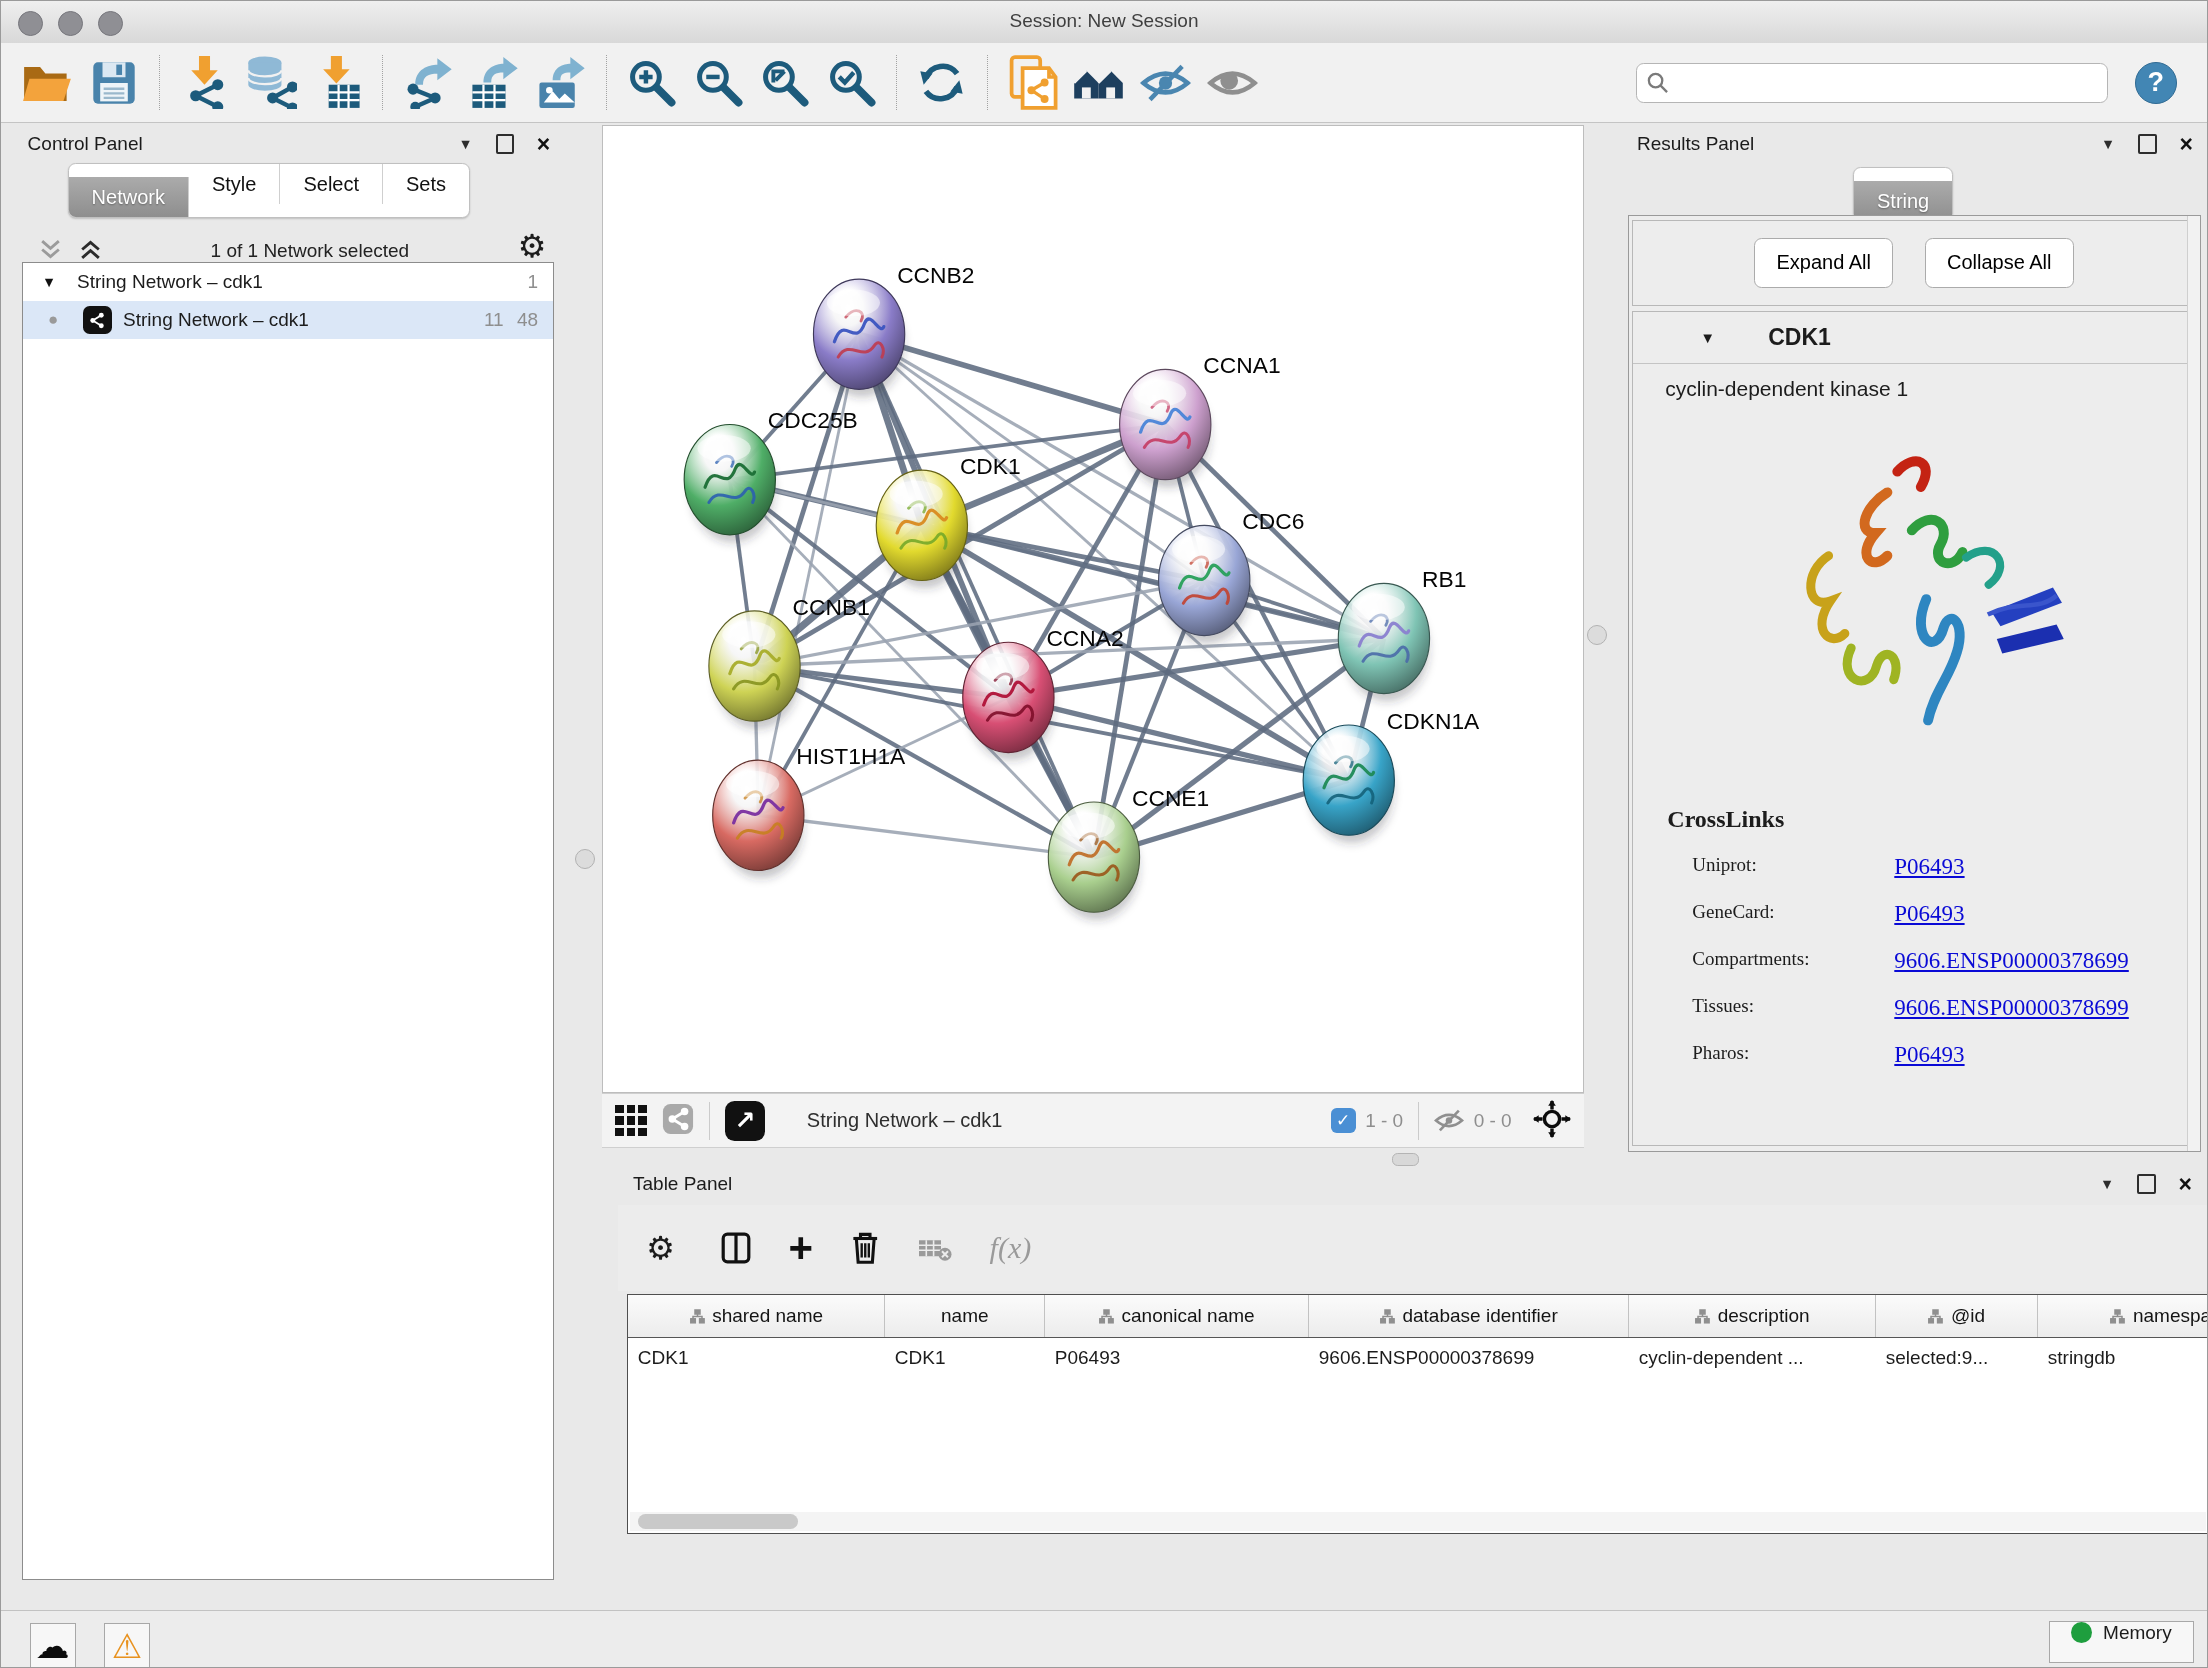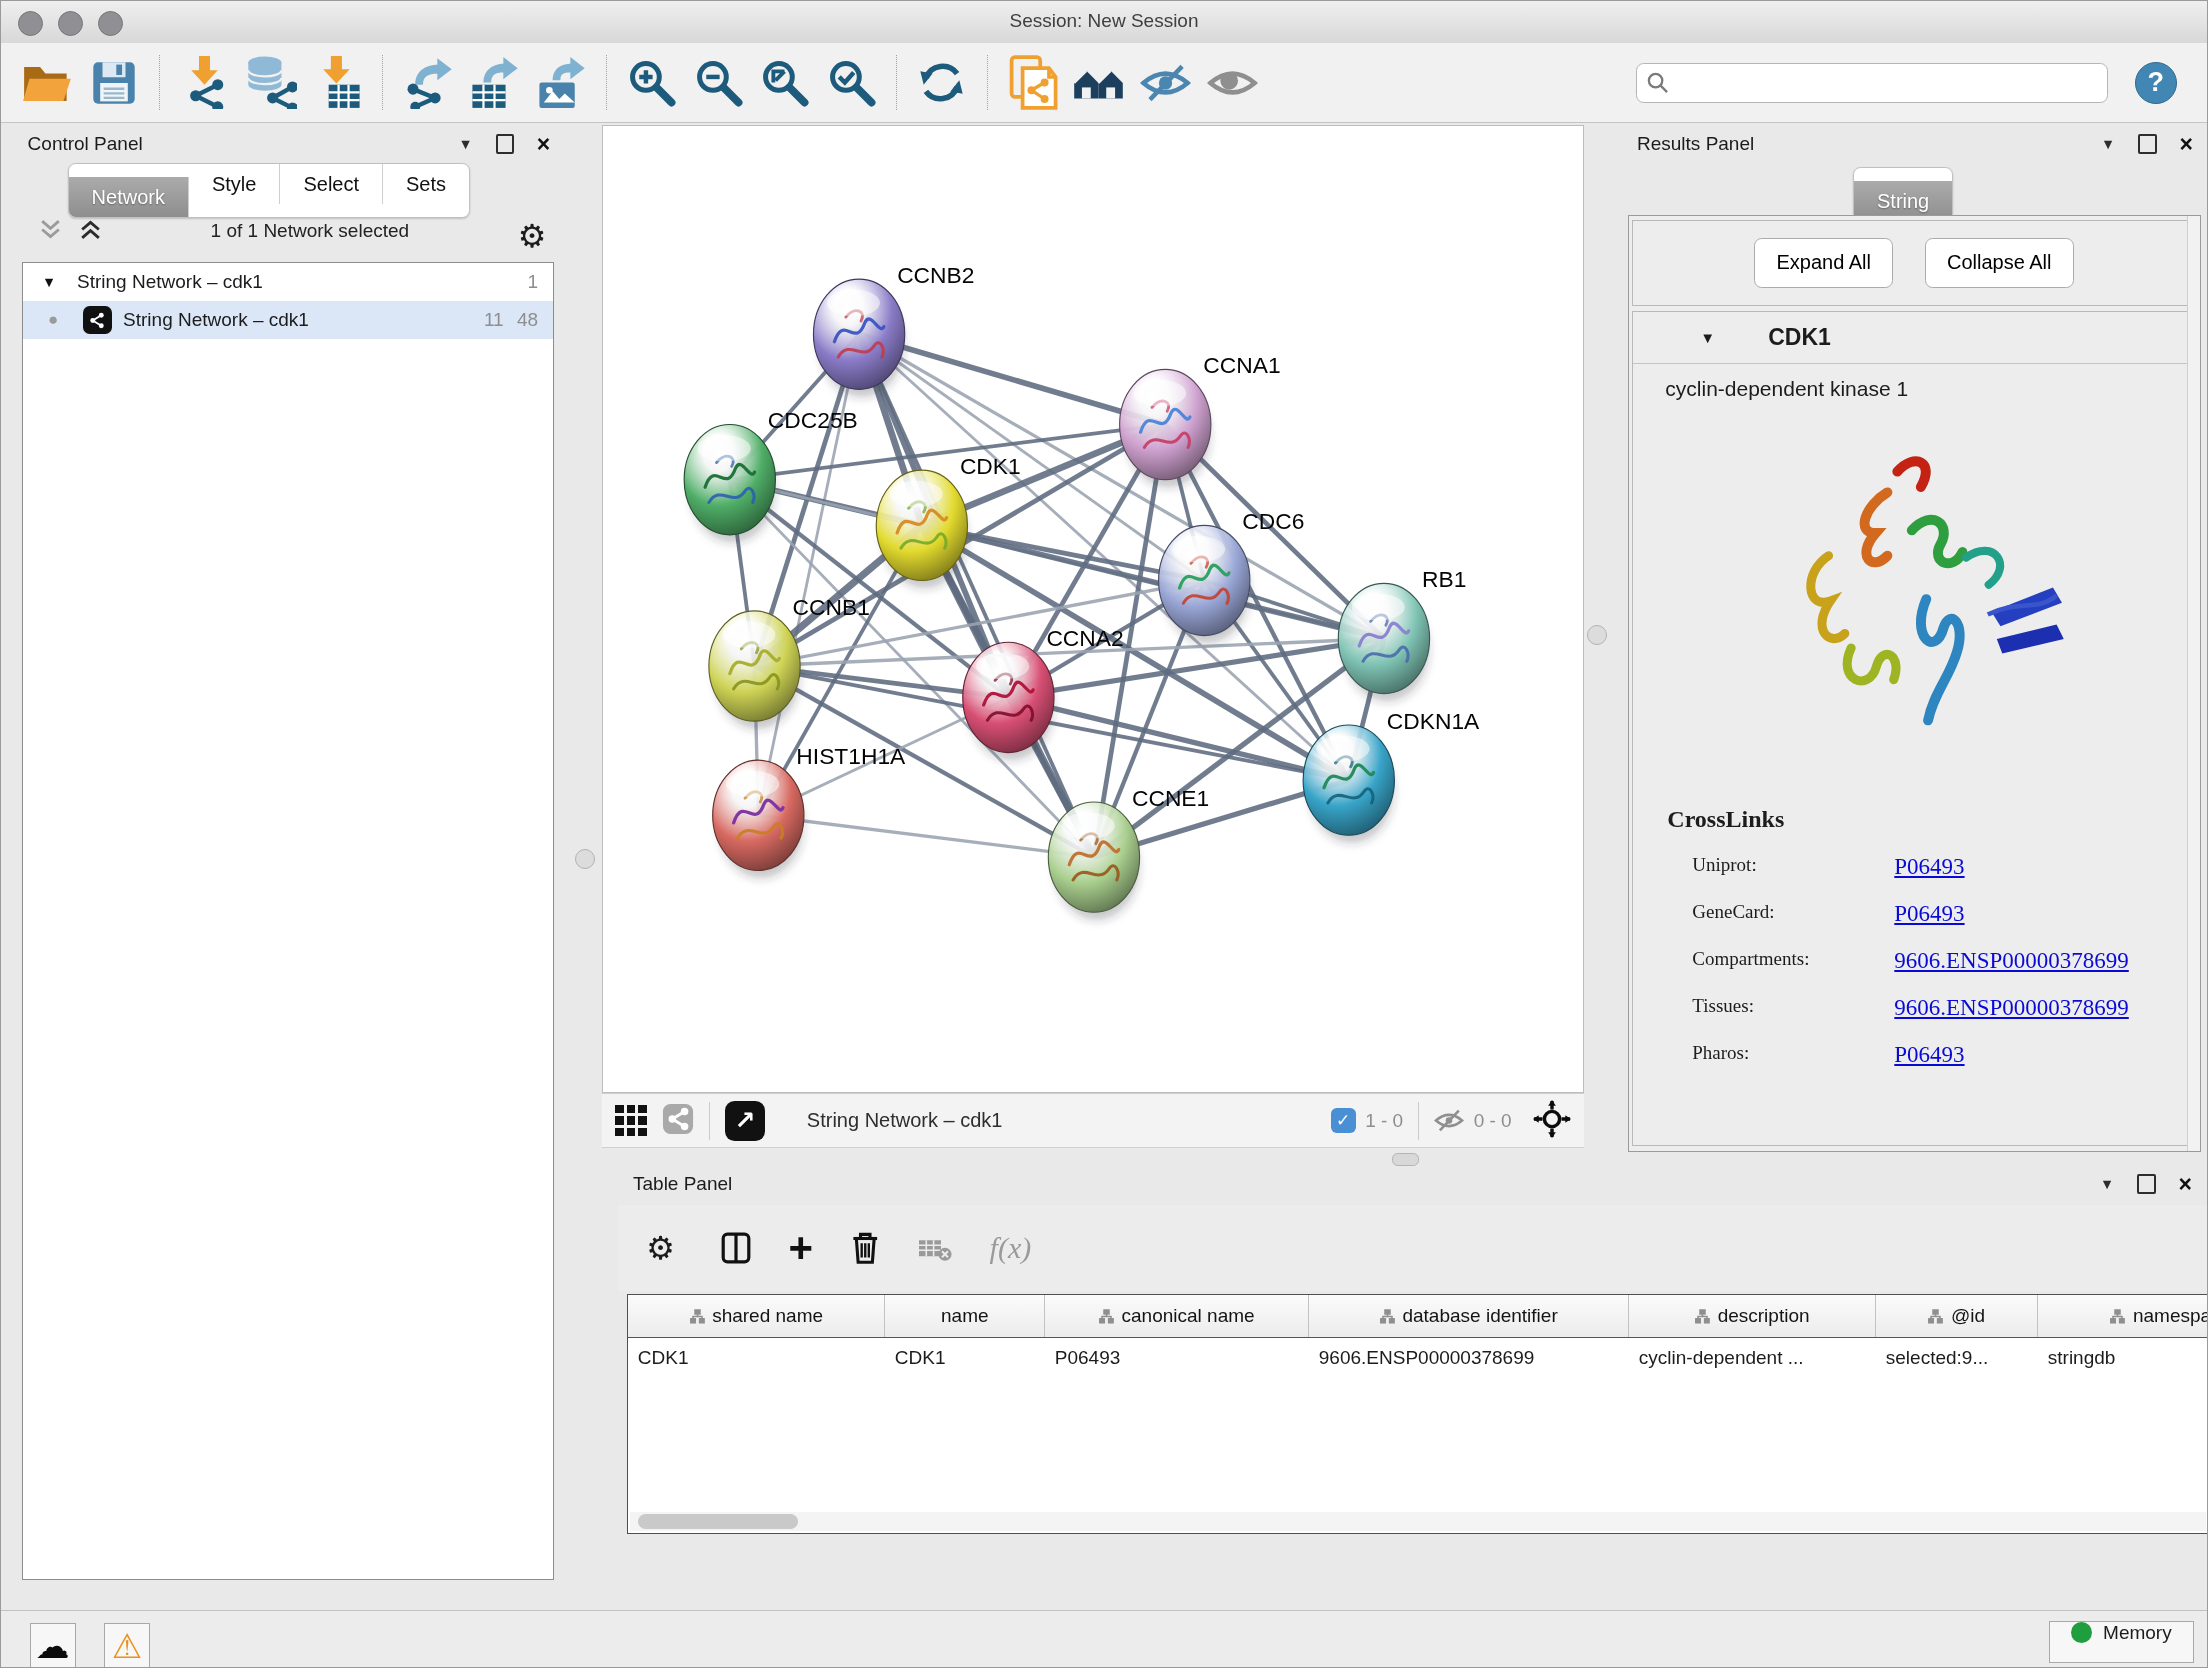--- a/index.html
+++ b/index.html
@@ -34,21 +34,21 @@
   
   .seg{display:inline-flex;border:1px solid #c0c0c0;border-radius:7.6px;overflow:hidden;background:#fff;
     box-shadow:0 1px 1.9px rgba(0,0,0,.18);}
   .seg .tab{padding:0 23px;height:40px;line-height:40px;font-size:20px;border-right:1px solid #cfcfcf;
     color:#111;cursor:pointer;white-space:nowrap;}
   .seg .tab:last-child{border-right:none;}
   .seg .tab.active{background:linear-gradient(#ababab,#8e8e8e);color:#fff;text-shadow:0 1px 1.9px rgba(0,0,0,.35);margin-top:13px;}
   
   .cpanel{position:absolute;left:7.6px;top:126px;width:555px;height:1459px;}
   .cp-tabs{position:absolute;left:59px;top:36px;}
-  .cp-selbar{position:absolute;left:13.3px;right:9.5px;top:93px;height:42px;display:flex;align-items:flex-start;}
+  .cp-selbar{position:absolute;left:13.3px;right:9.5px;top:93px;height:42px;display:flex;align-items:flex-end;}
   .chev{margin-left:17px;cursor:pointer;}
   .seltext{flex:1;text-align:center;font-size:19px;color:#222;}
   .gear{font-size:32px;line-height:1;color:#1c1c1c;cursor:pointer;margin-right:7.6px;}
   .netlist{position:absolute;left:13.3px;right:9.5px;top:135px;bottom:5.7px;background:#fff;
     border:1.4px solid #8c8c8c;overflow:hidden;}
   .nrow{height:38px;display:flex;align-items:center;font-size:19px;}
   .nrow .cnt{color:#8e8e8e;margin-left:13.3px;}
   .nrow .spacer{flex:1;}
   .nrow.coll{padding-left:19px;}
   .nrow.netsel{background:#dbe7f7;padding-left:25px;}

